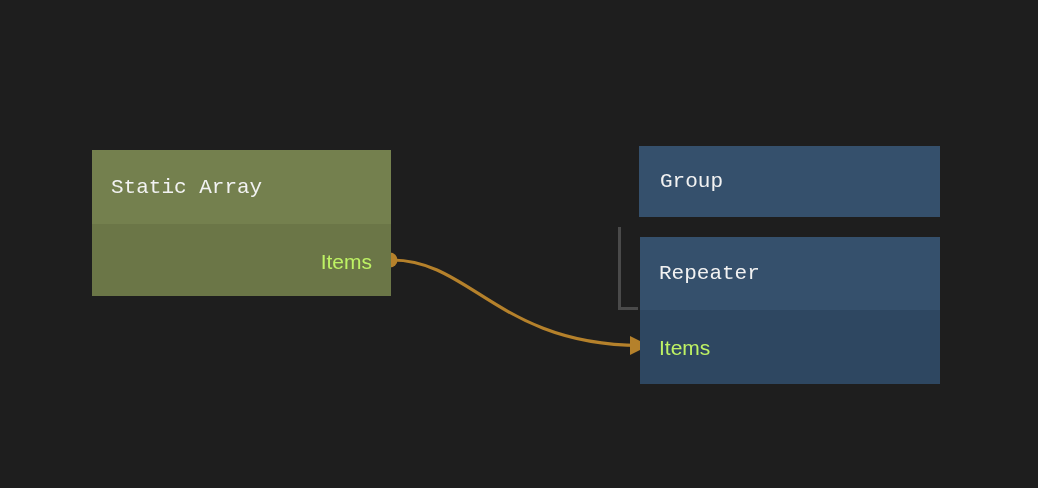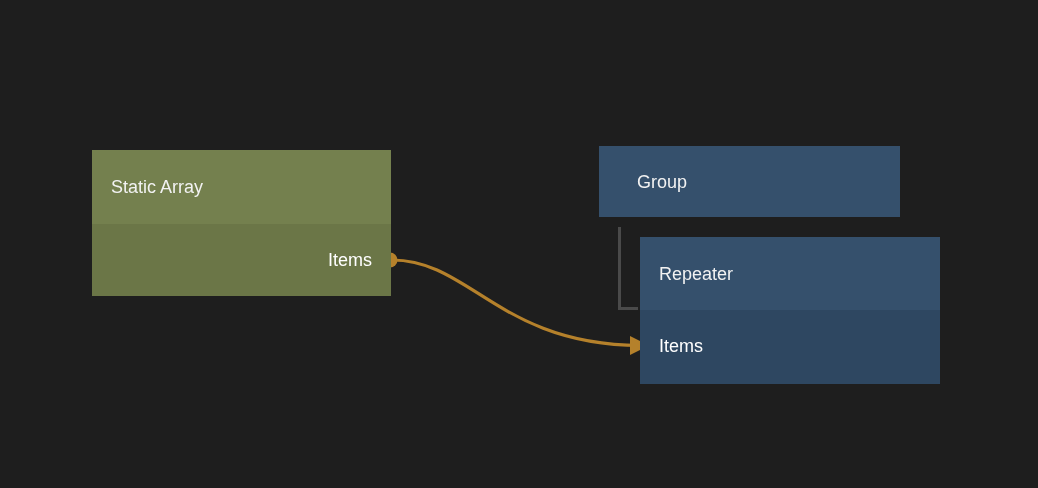--- a/index.html
+++ b/index.html
@@ -23,39 +23,40 @@
     flex-direction: column;
   }
   .node-header {
     box-sizing: border-box;
     display: flex;
     align-items: center;
     width: 100%;
   }
   .node-title {
     color: #f2f2f2;
-    font-size: 18px;
+    font-size: 21px;
     line-height: 1;
     white-space: nowrap;
+    font-family: Liberation Mono, monospace;
   }
   .node-body {
     box-sizing: border-box;
     width: 100%;
     flex: 1 1 auto;
     position: relative;
   }
   .port-row {
     position: absolute;
     display: flex;
     align-items: center;
     white-space: nowrap;
   }
   .port-label {
-    color: #ffffff;
-    font-size: 18px;
+    color: #bef264;
+    font-size: 21px;
     line-height: 1;
   }
 
   
   #node-static-array {
     left: 92px;
     top: 150px;
     width: 299px;
     height: 146px;
   }
@@ -75,21 +76,22 @@
   
   #node-group {
     left: 599px;
     top: 146px;
     width: 301px;
     height: 71px;
   }
   #node-group .node-header {
     height: 71px;
     background: #35506c;
-    padding-left: 38px;
+    padding-left: 21px;
+    margin-left: 40px;
   }
 
   
   #node-repeater {
     left: 640px;
     top: 237px;
     width: 300px;
     height: 147px;
   }
   #node-repeater .node-header {

